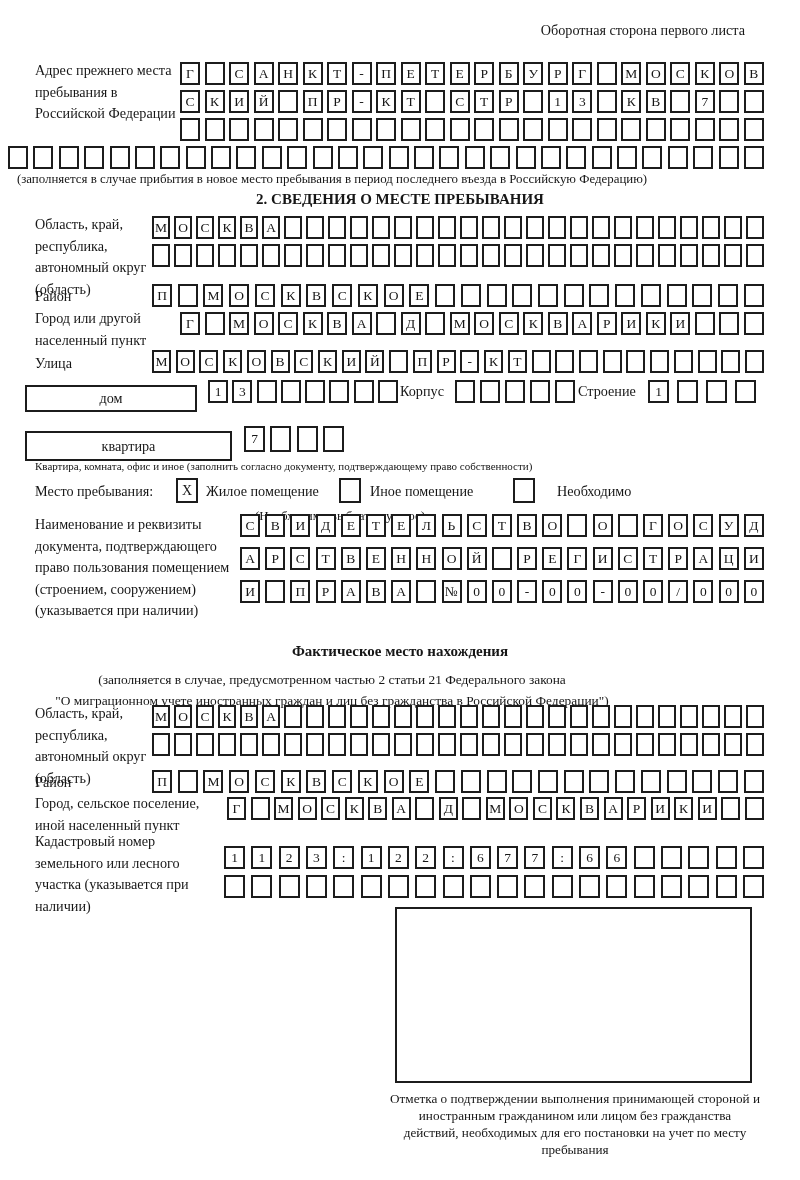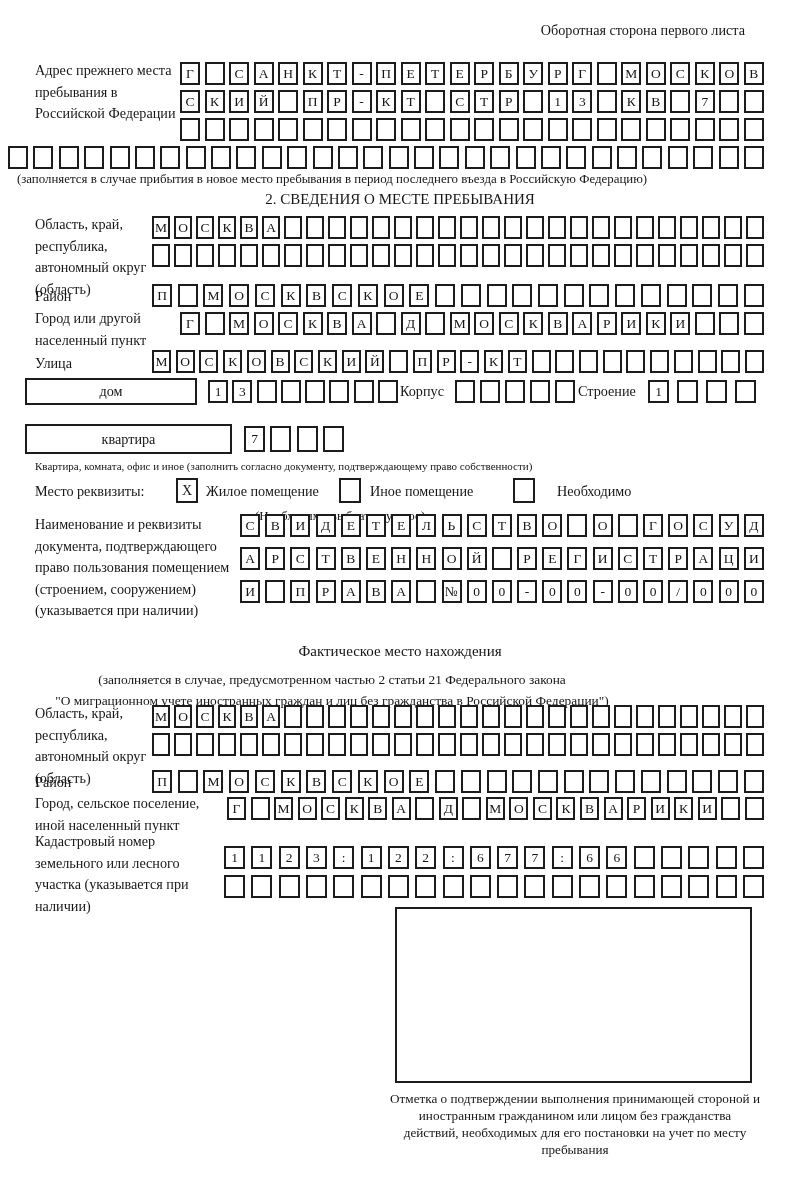--- a/index.html
+++ b/index.html
@@ -4,35 +4,35 @@
 <style>
   html,body{margin:0;padding:0;background:#e9e9e9;}
   .page{
     position:relative;width:800px;height:1180px;margin:0 auto;background:#ffffff;
     font-family:"Liberation Serif","DejaVu Serif",serif;color:#161616;overflow:hidden;
   }
   .abs{position:absolute;}
   .lbl{font-size:14.2px;line-height:21.5px;}
   .nowrap{white-space:nowrap;}
   .note{font-size:12.9px;text-align:center;width:664px;left:0;}
-  .title{font-size:15px;font-weight:normal;text-align:center;width:800px;left:0;}
+  .title{font-size:15px;font-weight:bold;text-align:center;width:800px;left:0;}
   .cells{display:flex;justify-content:space-between;}
   .cell{
     box-sizing:border-box;border:2px solid #1c1c1c;height:23px;background:#fff;
     display:flex;align-items:center;justify-content:center;
     font-size:13.5px;font-family:"Liberation Serif","DejaVu Serif",serif;
   }
   .c18 .cell{width:18px;}
   .c19 .cell{width:19px;}
   .c20 .cell{width:20px;}
   .c21 .cell{width:21px;}
   .h26 .cell{height:26px;}
   .fieldbox{
     box-sizing:border-box;border:2px solid #1c1c1c;background:#fff;
-    display:flex;align-items:center;justify-content:center;font-size:14.2px;
+    display:flex;align-items:center;justify-content:center;font-size:14.2px;margin-top:7px;
   }
   .checkbox{
     box-sizing:border-box;border:2px solid #1c1c1c;width:22px;height:25px;background:#fff;
     display:flex;align-items:center;justify-content:center;font-size:14px;
   }
   .stampbox{box-sizing:border-box;border:2px solid #1c1c1c;background:#fff;}
   .caption{font-size:13.2px;line-height:17px;text-align:center;font-family:Liberation Serif, serif;}
 </style>
 </head>
 <body>
@@ -333,21 +333,21 @@
 
   <div class="abs fieldbox" style="top:424px;left:25px;width:207px;height:30px;">квартира</div>
   <div class="abs cells c21 h26" style="top:426px;left:244px;width:100px;">
       <span class="cell">7</span>
       <span class="cell"></span>
       <span class="cell"></span>
       <span class="cell"></span>
     </div>
   <div class="abs" style="top:460px;left:35px;font-size:11px;">Квартира, комната, офис и иное (заполнить согласно документу, подтверждающему право собственности)</div>
 
-  <div class="abs lbl nowrap" style="top:481px;left:35px;">Место реквизиты:</div>
+  <div class="abs lbl nowrap" style="top:481px;left:35px;">Место пребывания:</div>
   <div class="abs checkbox" style="top:478px;left:176px;">X</div>
   <div class="abs lbl nowrap" style="top:481px;left:206px;">Жилое помещение</div>
   <div class="abs checkbox" style="top:478px;left:339px;"></div>
   <div class="abs lbl nowrap" style="top:481px;left:370px;">Иное помещение</div>
   <div class="abs checkbox" style="top:478px;left:513px;"></div>
   <div class="abs lbl nowrap" style="top:481px;left:557px;">Необходимо</div>
   <div class="abs" style="top:508px;left:150px;width:380px;text-align:center;font-size:13px;">(Необходимо выбрать нужное)</div>
 
   <div class="abs lbl" style="top:514px;left:35px;width:205px;">Наименование и реквизиты документа, подтверждающего право пользования помещением (строением, сооружением) (указывается при наличии)</div>
   <div class="abs cells c20" style="top:514px;left:240px;width:524px;">

